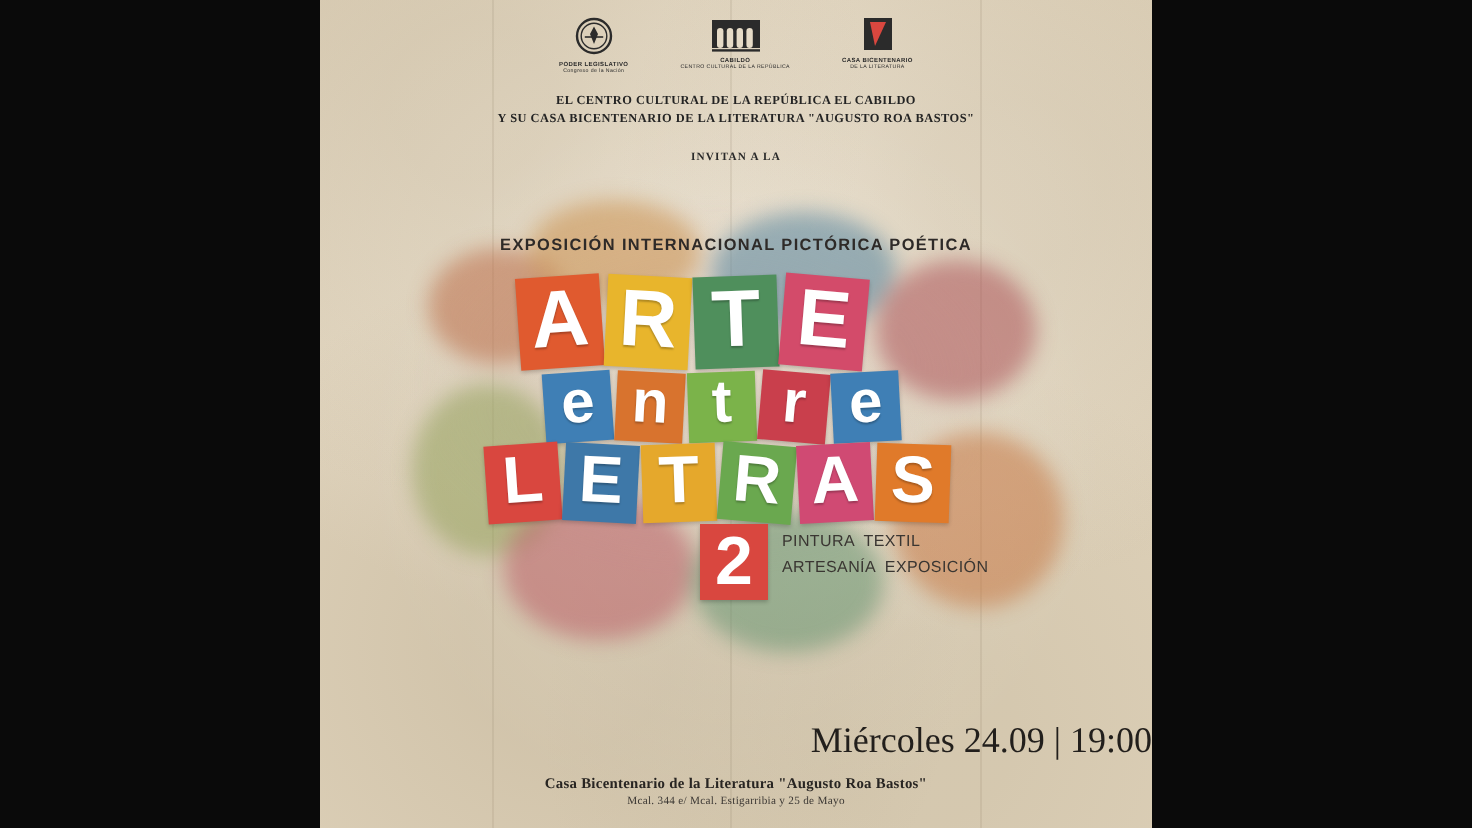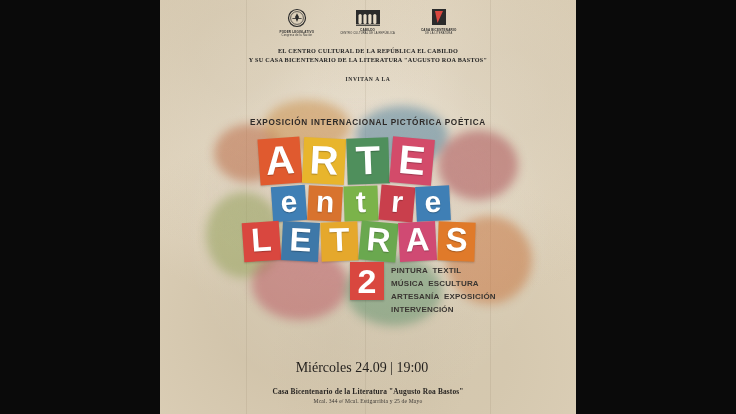--- a/index.html
+++ b/index.html
@@ -184,44 +184,44 @@
     box-shadow: 0 1px 2px rgba(0,0,0,.22);
   }
 
   
   .disciplines {
     position: absolute;
     left: 231px;
     top: 265px;
     color: #3a3632;
     font-family: "Liberation Sans", sans-serif;
-    font-weight: bold;
+    font-weight: normal;
     font-size: 8px;
     line-height: 1.62;
     letter-spacing: .2px;
   }
   .disciplines div { white-space: pre; }
 
   
   .inaug {
     position: absolute;
     top: 343px;
     left: 0; right: 0;
     text-align: center;
     font-family: "Liberation Serif", serif;
     font-size: 11px;
     color: #2b2724;
   }
   .date {
     position: absolute;
     top: 360px;
-    left: 0; right: 12px;
-    text-align: center;
-    font-family: "Liberation Serif", serif;
-    font-size: 14px;
+    left: 0; right: 0;
+    text-align: right;
+    font-family: "Liberation Serif", serif;
+    font-size: 18px;
     color: #221f1c;
   }
   .venue {
     position: absolute;
     top: 387px;
     left: 0; right: 0;
     text-align: center;
     font-family: "Liberation Serif", serif;
     font-weight: bold;
     font-size: 7.4px;
@@ -323,23 +323,21 @@
         <span class="ltr" style="background: rgb(62, 120, 168); transform: rotate(3deg);">E</span>
         <span class="ltr" style="background: rgb(229, 168, 44); transform: rotate(-2deg);">T</span>
         <span class="ltr" style="background: rgb(106, 168, 79); transform: rotate(5deg);">R</span>
         <span class="ltr" style="background: rgb(208, 74, 115); transform: rotate(-3deg);">A</span>
         <span class="ltr" style="background: rgb(224, 122, 42); transform: rotate(2deg);">S</span>
       </div>
     <div id="num-two">2</div>
 
     <div class="disciplines">
       <div>PINTURA  TEXTIL</div>
-      <div>MÚSICA  ESCULTURA</div>
       <div>ARTESANÍA  EXPOSICIÓN</div>
-      <div>INTERVENCIÓN</div>
     </div>
 
     <div class="date">Miércoles 24.09 | 19:00</div>
     <div class="venue">Casa Bicentenario de la Literatura "Augusto Roa Bastos"</div>
     <div class="address">Mcal. 344 e/ Mcal. Estigarribia y 25 de Mayo</div>
 
   </div>
 </div>
 
 </body></html>

